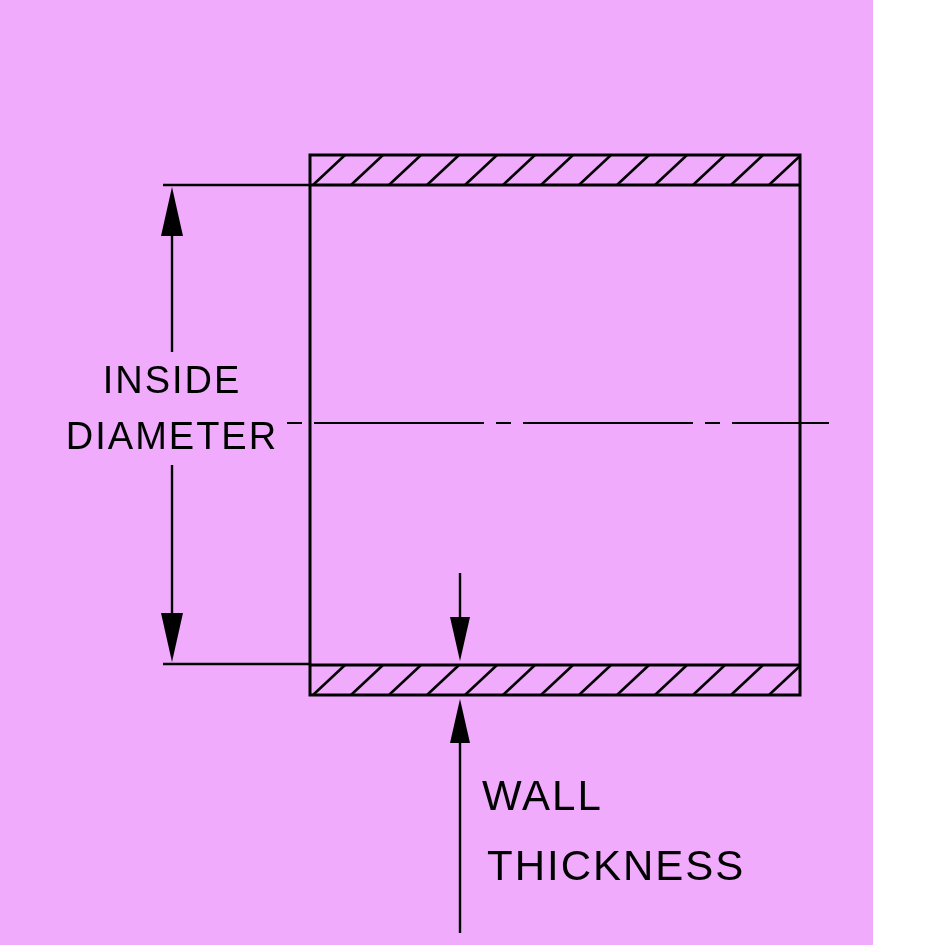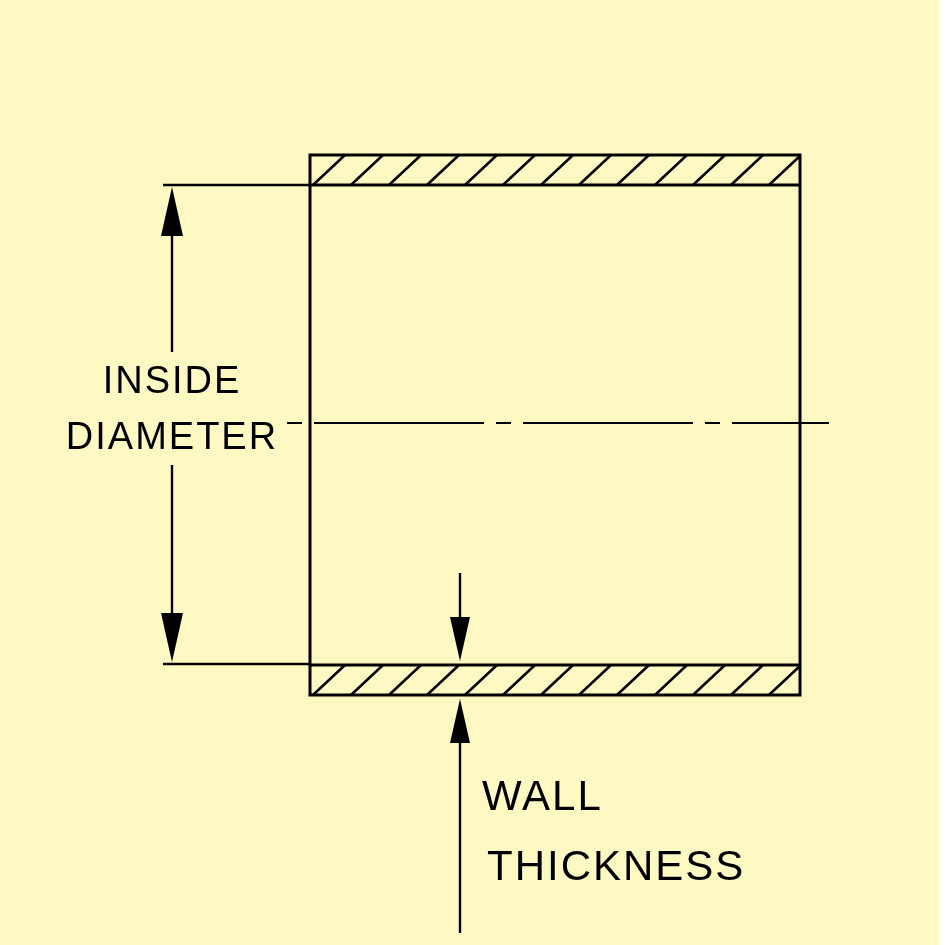--- a/index.html
+++ b/index.html
@@ -1,19 +1,19 @@
 <!DOCTYPE html>
 <html><head>
 <meta charset="utf-8">
 <style>
   html,body{margin:0;padding:0;background:#ffffff;}
   #canvas{
     position:relative;
-    width:939px;height:945px;
-    background:#fef9c3;
+    width:873px;height:945px;
+    background:#f0abfc;
     font-family:"Liberation Sans", sans-serif;
     overflow:hidden;
     text-decoration:underline;
   }
   svg{display:block;}
   text{fill:#000000;}
   .dim-label{font-size:38px;letter-spacing:2px;}
   .wall-label{font-size:42px;letter-spacing:2px;}
 </style>
 </head>

